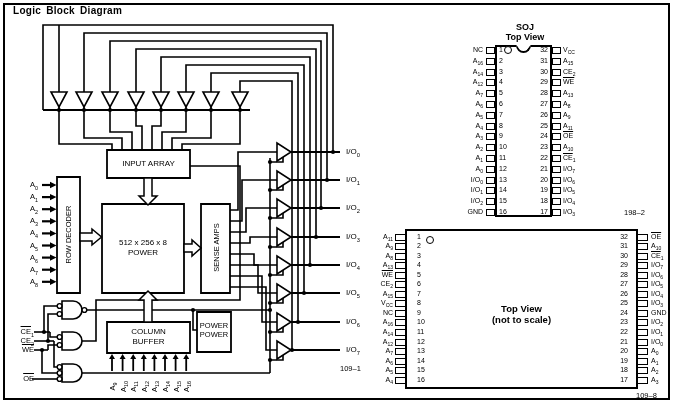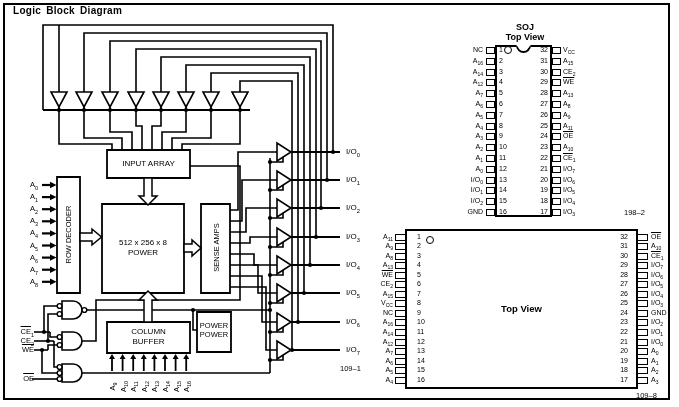--- a/index.html
+++ b/index.html
@@ -346,20 +346,21 @@
       <div class="pnum" style="left: 499px; top: 208px; position: absolute;">16</div>
       <div class="pnum" style="left: 524px; top: 208px; width: 24px; text-align: right; position: absolute;">17</div>
       <div class="pinbox" style="left: 552px; top: 209px; width: 9px; height: 7px; position: absolute;"></div>
       <div class="plab" style="left: 563px; top: 208px; position: absolute;"><span>I/O</span><sub>3</sub></div>
     </div>
   <div class="fig" style="left:624px;top:208px;">198–2</div>
 
   <div class="pkgbody" style="left:405px;top:229px;width:233px;height:160px;"></div>
   <div class="pin1" style="left:426px;top:236px;width:8px;height:8px;"></div>
   <div class="tsopc" style="left:405px;top:303px;width:233px;">Top View</div>
+  <div class="tsopc" style="left:405px;top:314px;width:233px;">(not to scale)</div>
   <div id="tsop-rows">
       <div class="plab" style="right: 286px; top: 232.5px; text-align: right; position: absolute;"><span>A</span><sub>11</sub></div>
       <div class="pinbox" style="left: 395px; top: 233.5px; width: 11px; height: 7px; position: absolute;"></div>
       <div class="pnum" style="left: 417px; top: 232.5px; position: absolute;">1</div>
       <div class="pnum" style="left: 602px; top: 232.5px; width: 26px; text-align: right; position: absolute;">32</div>
       <div class="pinbox" style="left: 637px; top: 233.5px; width: 11px; height: 7px; position: absolute;"></div>
       <div class="plab" style="left: 651px; top: 232.5px; position: absolute;"><span class="bar">OE</span></div>
       <div class="plab" style="right: 286px; top: 242.05px; text-align: right; position: absolute;"><span>A</span><sub>9</sub></div>
       <div class="pinbox" style="left: 395px; top: 243.05px; width: 11px; height: 7px; position: absolute;"></div>
       <div class="pnum" style="left: 417px; top: 242.05px; position: absolute;">2</div>

